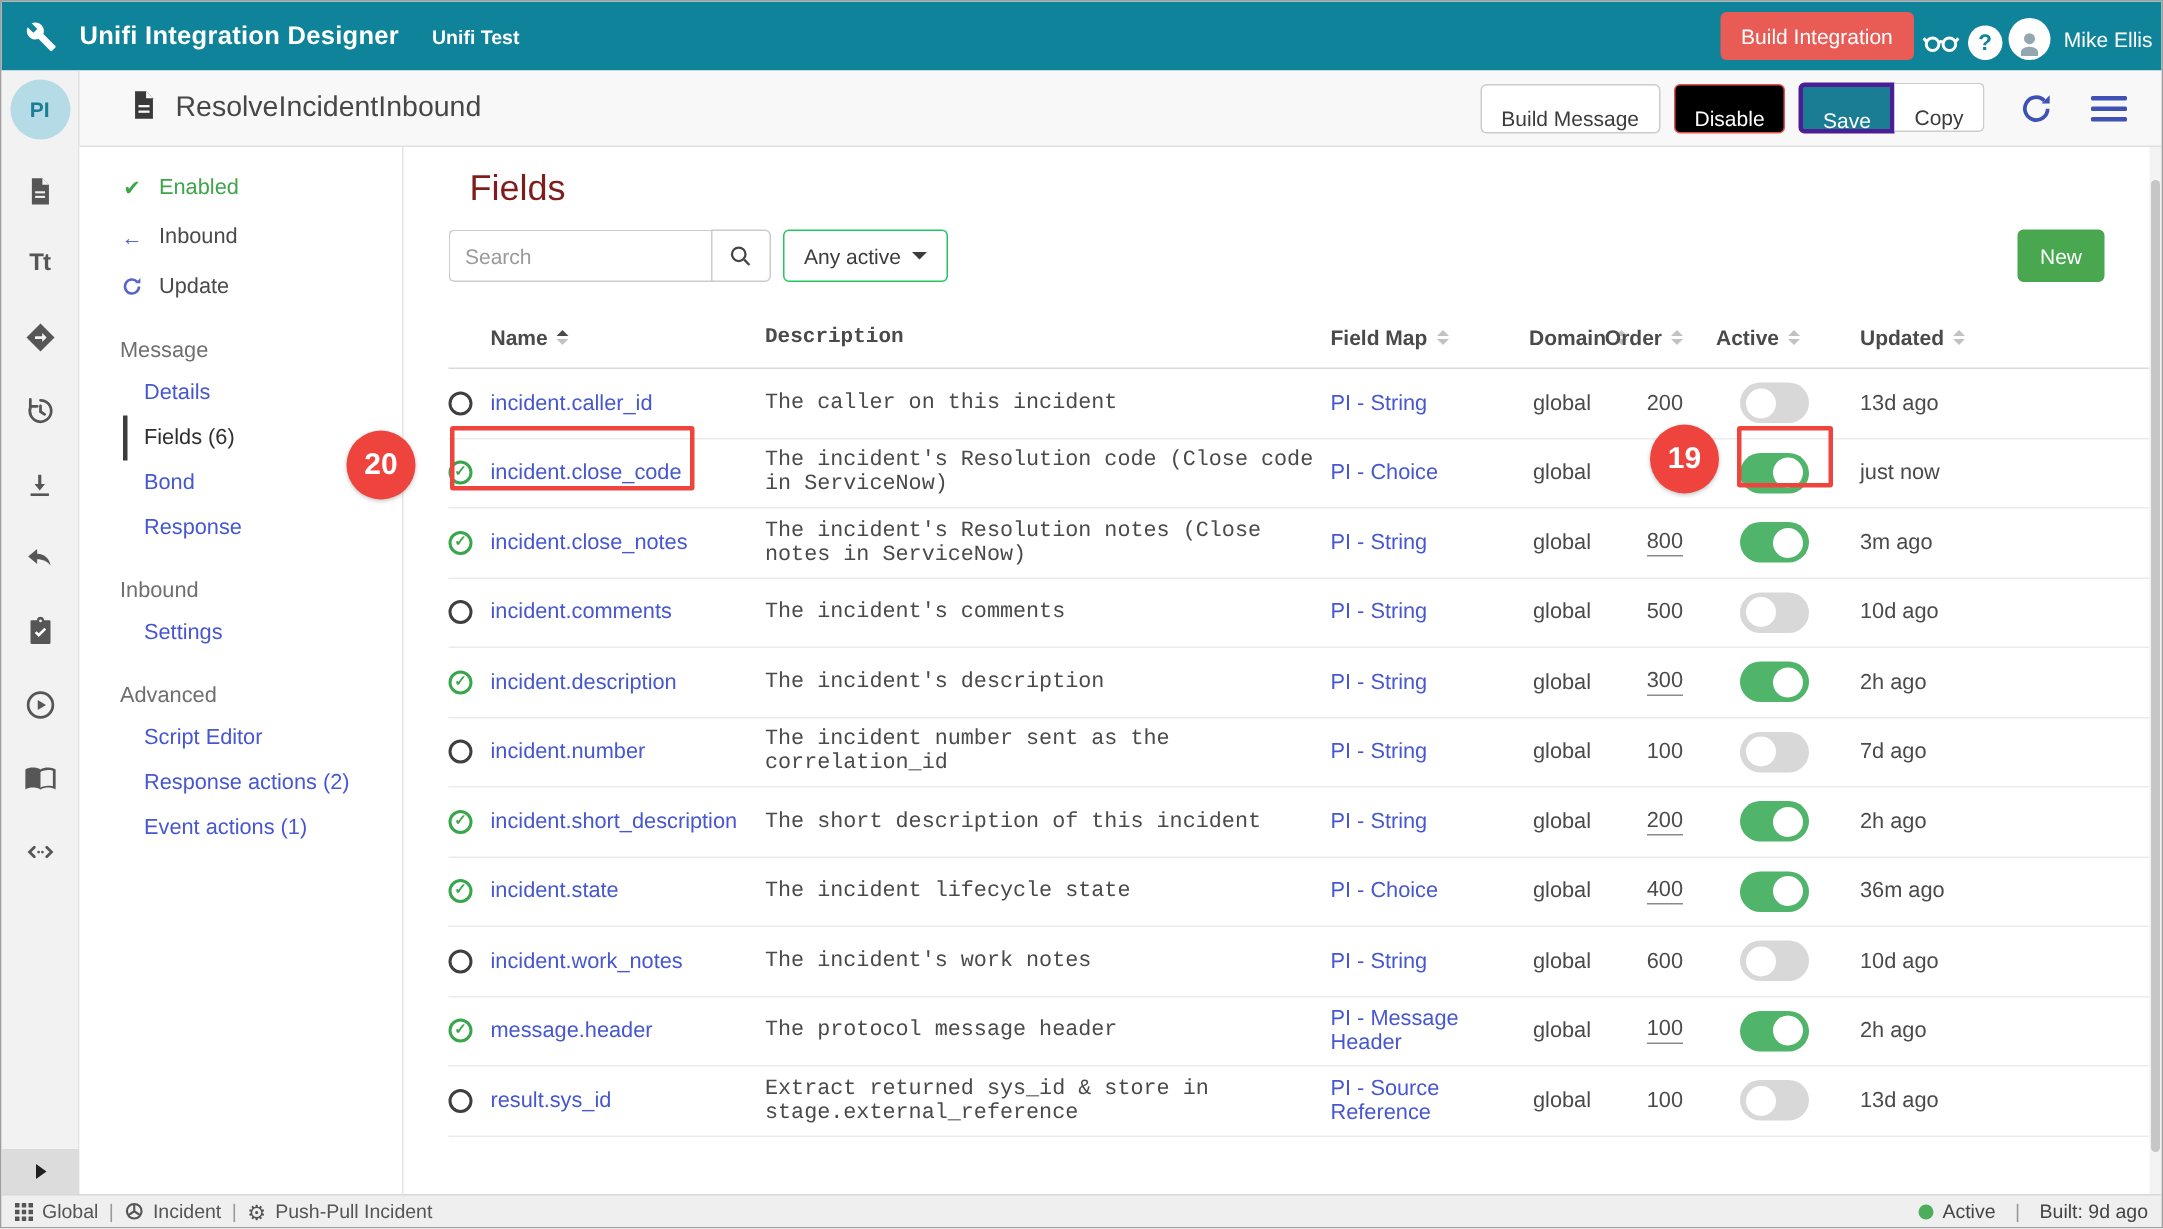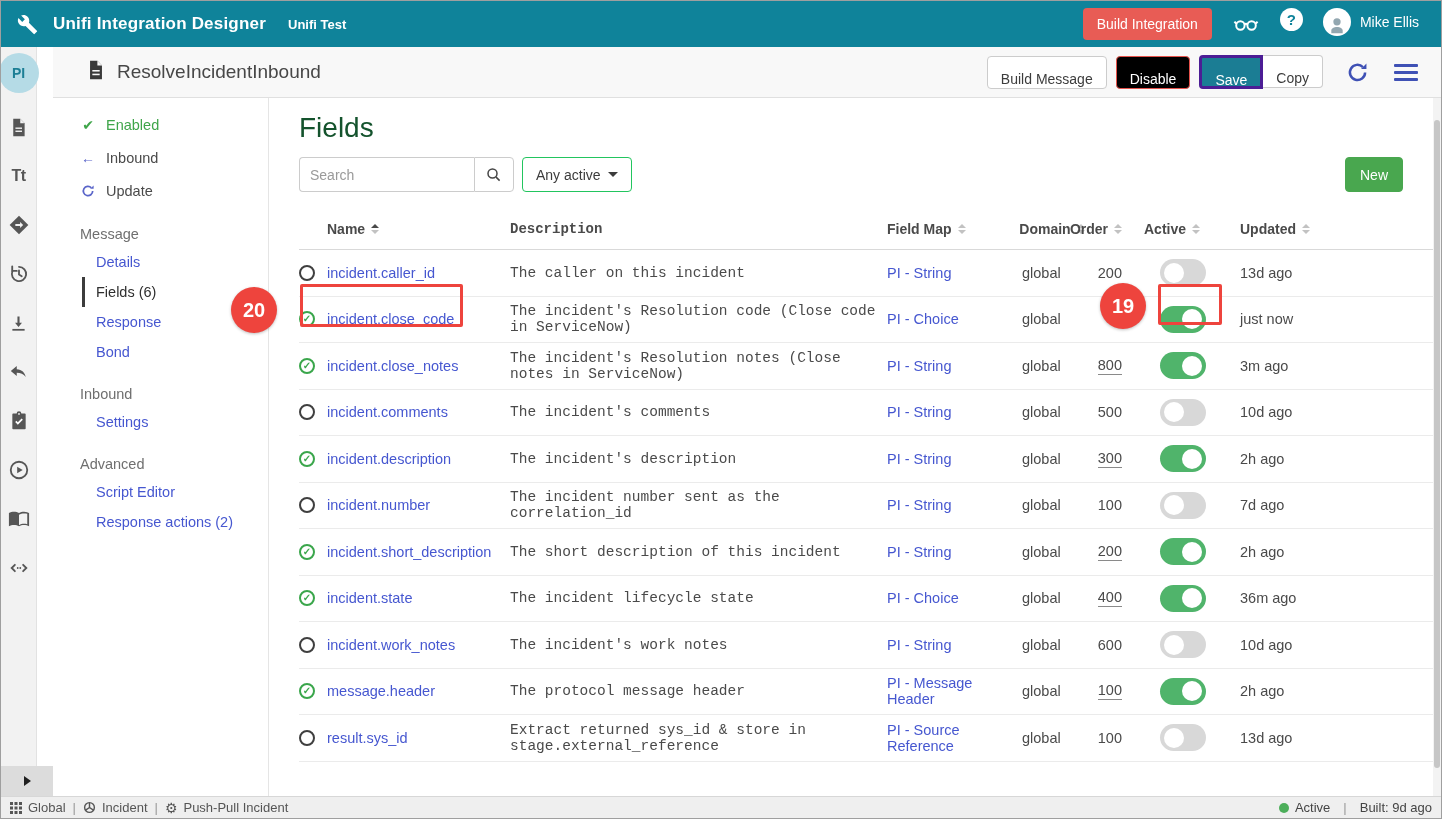--- a/index.html
+++ b/index.html
@@ -4,21 +4,21 @@
 <style>
   * { margin:0; padding:0; box-sizing:border-box; }
   body { font-family:"Liberation Sans", sans-serif; background:#fff; }
   .page { position:relative; width:1442px; height:819px; overflow:hidden; background:#fff; border:1px solid #9f9f9f; }
 
   
   .topbar { position:absolute; left:0; top:0; right:0; height:46px; background:#0f839a; display:flex; align-items:center; color:#fff; }
   .topbar .logo { width:52px; display:flex; justify-content:center; }
   .app-title { font-size:17px; font-weight:700; letter-spacing:.2px; }
   .env-label { font-size:13px; margin-left:22px; font-weight:600; }
-  .topbar-right { margin-left:auto; display:flex; align-items:flex-start; gap:20px; padding-right:22px; }
+  .topbar-right { margin-left:auto; display:flex; align-items:flex-end; gap:4px; padding-right:6px; }
   .btn-build-integration { background:#e85c55; color:#fff; border:none; border-radius:4px; height:32px; padding:0 14px; font-size:14px; font-family:inherit; cursor:pointer; }
   .help-circle { width:23px; height:23px; border-radius:50%; background:#fff; color:#0f839a; font-size:15px; font-weight:700; display:flex; align-items:center; justify-content:center; cursor:pointer; }
   .user-chip { display:flex; align-items:center; gap:9px; cursor:pointer; }
   .user-avatar { width:28px; height:28px; border-radius:50%; background:#fff; display:flex; align-items:flex-end; justify-content:center; overflow:hidden; }
   .user-name { font-size:14px; }
 
   
   .doc-header { position:absolute; left:52px; top:46px; right:0; height:51px; background:#f8f8f8; border-bottom:1px solid #e0e0e0; display:flex; align-items:center; padding:0 23px 0 32px; }
   .doc-title-wrap { display:flex; align-items:center; gap:10px; }
   .doc-title { font-size:19px; color:#474747; }
@@ -27,42 +27,42 @@
   .btn-disable { background:#000000; border-color:#e6524b; color:#fff; margin-left:9px; }
   .btn-grp { display:flex; margin-left:9px; }
   .btn-save { background:#1b7d94; border:3px solid #4c1d95; color:#fff; border-radius:4px 0 0 4px; }
   .btn-copy { border-radius:0 4px 4px 0; border-left:none; }
   .icon-btn { background:none; border:none; cursor:pointer; display:flex; align-items:center; }
   .refresh-btn { margin-left:22px; }
   .hamburger { margin-left:24px; display:flex; flex-direction:column; gap:4px; cursor:pointer; }
   .hamburger span { width:24px; height:3px; background:#3f51b5; border-radius:1px; }
 
   
-  .rail { position:absolute; left:0; top:46px; width:36px; bottom:22px; background:#f2f2f2; border-right:1px solid #e2e2e2; display:flex; flex-direction:column; align-items:center; }
+  .rail { position:absolute; left:0; top:46px; width:52px; bottom:22px; background:#f2f2f2; border-right:1px solid #e2e2e2; display:flex; flex-direction:column; align-items:center; }
   .pi-avatar { width:40px; height:40px; border-radius:50%; background:#b5dbe6; color:#1c7e95; font-weight:700; font-size:14px; display:flex; align-items:center; justify-content:center; margin-top:6px; }
   .rail-icons { display:flex; flex-direction:column; gap:25px; margin-top:22px; align-items:center; }
   .rail-icon { width:24px; height:24px; display:flex; align-items:center; justify-content:center; cursor:pointer; }
   .tt { font-weight:700; font-size:16px; color:#565656; letter-spacing:-.5px; }
   .rail-expand { position:absolute; left:0; bottom:22px; width:52px; height:30px; background:#dcdcdc; display:flex; align-items:center; justify-content:center; cursor:pointer; }
   .tri-right { width:0; height:0; border-top:5px solid transparent; border-bottom:5px solid transparent; border-left:7px solid #1f1f1f; }
 
   
   .sidebar { position:absolute; left:52px; top:97px; width:216px; bottom:22px; background:#fff; border-right:1px solid #e5e5e5; padding:10px 0 0 27px; font-size:14.5px; }
   .nav-status { display:flex; align-items:center; gap:10px; height:33px; cursor:pointer; color:#4a4a4a; }
   .nav-status .ic { width:16px; display:flex; justify-content:center; font-size:14px; }
   .nav-status.green { color:#3fa54a; }
   .ic-green { color:#3fa54a; font-size:14px; }
   .ic-indigo { color:#5a65c9; font-size:16px; font-weight:700; }
   .nav-section-title { color:#6f6f6f; margin-top:13px; height:27px; display:flex; align-items:center; }
   .nav-sub { display:flex; align-items:center; height:30px; margin-left:2px; padding-left:11px; border-left:3px solid transparent; color:#4657d0; cursor:pointer; }
   .nav-sub.active { border-left-color:#3c3c3c; color:#2f2f2f; }
 
   
   .main { position:absolute; left:269px; top:97px; right:8px; bottom:22px; background:#fff; padding:14px 0 0 29px; }
-  .main-title { font-size:28px; color:#14532d; }
+  .main-title { font-size:24px; color:#7f1d1d;margin-left:14px; }
   .controls { display:flex; align-items:center; margin-top:13px; }
   .search-input { width:175px; height:35px; border:1px solid #ccc; border-right:none; border-radius:4px 0 0 4px; padding:0 10px; font-size:14px; font-family:inherit; color:#333; }
   .search-input::placeholder { color:#9a9a9a; }
   .search-btn { width:40px; height:35px; border:1px solid #ccc; background:#fff; border-radius:0 4px 4px 0; display:flex; align-items:center; justify-content:center; cursor:pointer; }
   .filter-btn { margin-left:8px; height:35px; border:1px solid #22c55e; border-radius:4px; background:#fff; font-size:14px; font-family:inherit; color:#3c3c3c; padding:0 13px; display:flex; align-items:center; gap:7px; cursor:pointer; }
   .caret-down { width:0; height:0; border-left:5px solid transparent; border-right:5px solid transparent; border-top:5px solid #3c3c3c; }
   .btn-new { margin-left:auto; margin-right:30px; height:35px; width:58px; background:#49a74f; border:1px solid #49a74f; border-radius:4px; color:#fff; font-size:14px; font-family:inherit; cursor:pointer; }
 
   
   .ftable { margin-top:17px; }
@@ -263,29 +263,30 @@
             <path fill="none" stroke="#5a65c9" stroke-width="2.6" d="M19 12a7 7 0 1 1-2-4.9"></path>
             <path fill="#5a65c9" d="M20.4 3.6v5.2h-5.2z"></path>
           </svg>
       </span>
       <span>Update</span>
     </div>
 
     <div class="nav-section-title">Message</div>
     <div class="nav-sub">Details</div>
     <div class="nav-sub active">Fields (6)</div>
+    <div class="nav-sub">Bond</div>
     <div class="nav-sub">Response</div>
-    <div class="nav-sub">Bond</div>
 
     <div class="nav-section-title">Inbound</div>
     <div class="nav-sub">Settings</div>
 
     <div class="nav-section-title">Advanced</div>
     <div class="nav-sub">Script Editor</div>
     <div class="nav-sub">Response actions (2)</div>
+    <div class="nav-sub">Event actions (1)</div>
   </div>
 
   <div class="main">
     <div class="main-title">Fields</div>
 
     <div class="controls">
       <input class="search-input" placeholder="Search" style="">
       <button class="search-btn">
         <svg viewBox="0 0 24 24" width="18" height="18">
             <g fill="none" stroke="#444" stroke-width="2">

